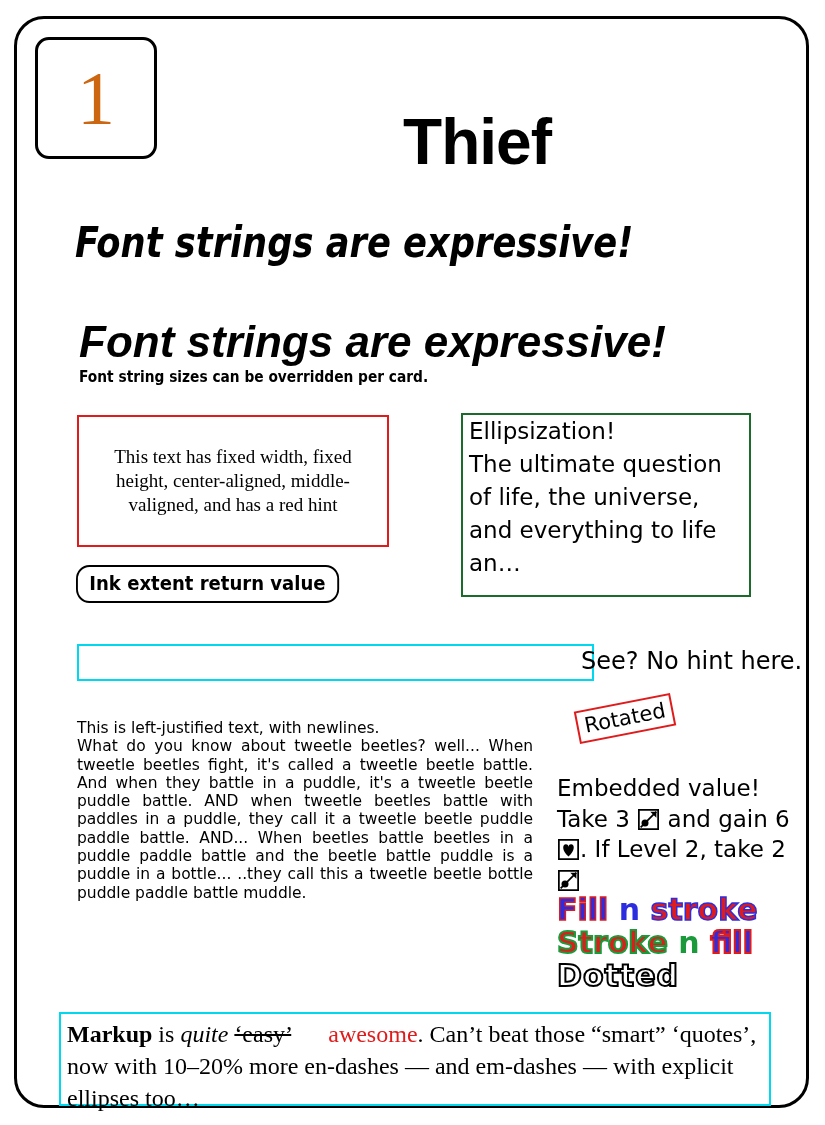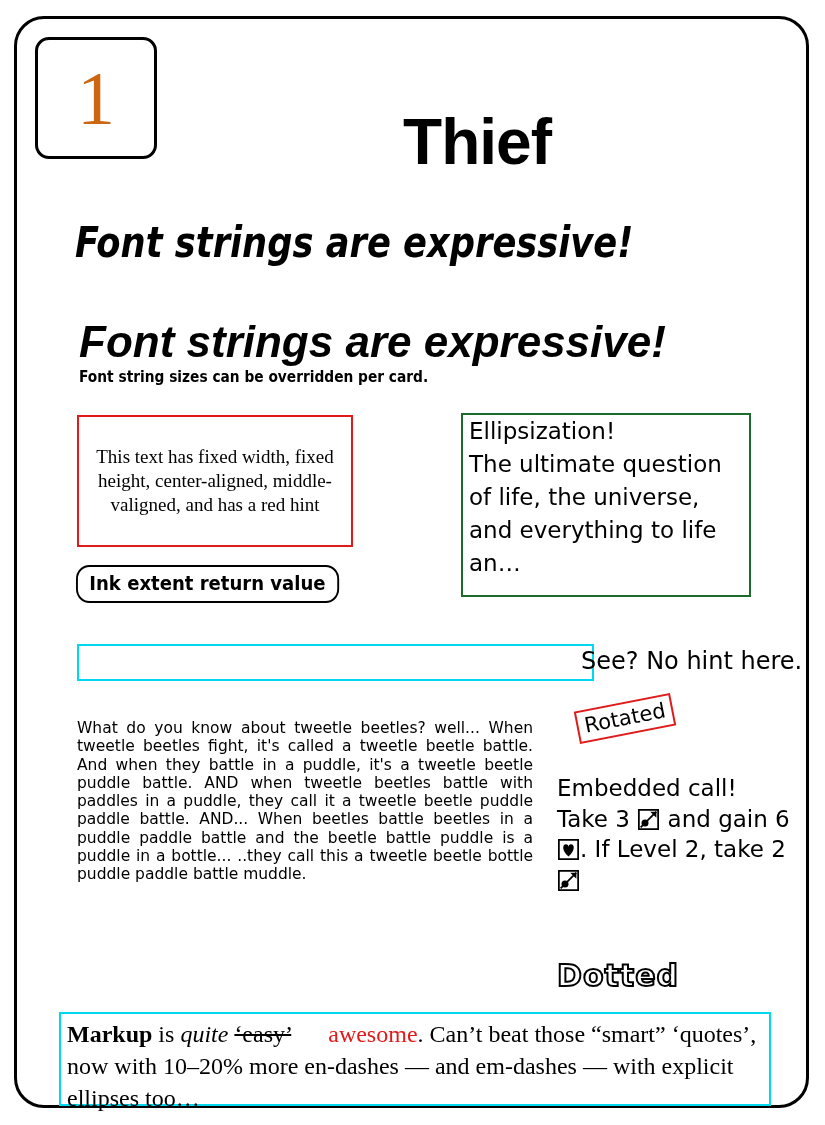--- a/index.html
+++ b/index.html
@@ -100,21 +100,21 @@
     transform-origin: left center;
     color: #000000;
     white-space: nowrap;
   }
 
   
   #fixed-box {
     position: absolute;
     left: 60px;
     top: 396px;
-    width: 276px;
+    width: 312px;
     height: 132px;
     border: 2px solid #e01b1b;
     box-sizing: border-box;
     display: flex;
     align-items: center;
     justify-content: center;
     padding: 0 8px;
   }
   #fixed-box-text {
     font-family: "Liberation Serif", serif;
@@ -315,27 +315,28 @@
   <div id="ellipsis-box">
     <div id="ellipsis-text">Ellipsization!<br>The ultimate question of life, the universe, and everything to life an…</div>
   </div>
 
   <div id="ink-extent">Ink extent return value</div>
 
   <div id="toggle-box"></div>
   <div id="nohint-text">See? No hint here.</div>
 
   <div id="left-copy">
+    <div class="first-line">This is left-justified text, with newlines.</div>
     <div class="justified">What do you know about tweetle beetles? well... When tweetle beetles fight, it's called a tweetle beetle battle. And when they battle in a puddle, it's a tweetle beetle puddle battle. AND when tweetle beetles battle with paddles in a puddle, they call it a tweetle beetle puddle paddle battle. AND... When beetles battle beetles in a puddle paddle battle and the beetle battle puddle is a puddle in a bottle... ..they call this a tweetle beetle bottle puddle paddle battle muddle.</div>
   </div>
 
   <div id="rotated">Rotated</div>
 
   <div id="icons-block">
-    <span>Embedded call!</span><br>
+    <span>Embedded value!</span><br>
     <span>Take 3</span>
     <span class="inline-icon">
       <svg viewBox="0 0 24 24" width="21" height="21">
           <rect x="1" y="1" width="22" height="22" fill="#ffffff" stroke="#000000" stroke-width="2"></rect>
           <path d="M3 21 L21 3" stroke="#000000" stroke-width="2"></path>
           <circle cx="8" cy="16" r="4" fill="#000000"></circle>
           <path d="M14 3 h7 v7 z" fill="#000000"></path>
         </svg>
     </span>
     <span>and gain 6</span><span class="inline-icon">
@@ -348,19 +349,21 @@
       <svg viewBox="0 0 24 24" width="21" height="21">
           <rect x="1" y="1" width="22" height="22" fill="#ffffff" stroke="#000000" stroke-width="2"></rect>
           <path d="M3 21 L21 3" stroke="#000000" stroke-width="2"></path>
           <circle cx="8" cy="16" r="4" fill="#000000"></circle>
           <path d="M14 3 h7 v7 z" fill="#000000"></path>
         </svg>
     </span>
   </div>
 
   <div id="fx-block">
+    <span class="fx-line" id="fx1"><span class="w1">Fill</span> <span class="w2">n</span> <span class="w3">stroke</span></span>
+    <span class="fx-line" id="fx2"><span class="s1">Stroke</span> <span class="s2">n</span> <span class="s3">fill</span></span>
     <span class="fx-line" id="fx3">Dotted</span>
   </div>
 
   <div id="markup-box"></div>
   <div id="markup-text"><span class="b">Markup</span><span> is </span><span class="i">quite</span> <span class="strike">‘easy’</span> <span class="red">awesome</span><span>. Can’t beat those “smart” ‘quotes’, now with 10–20% more en-dashes — and em-dashes — with explicit ellipses too…</span></div>
 
 </div>
 
 </body></html>

